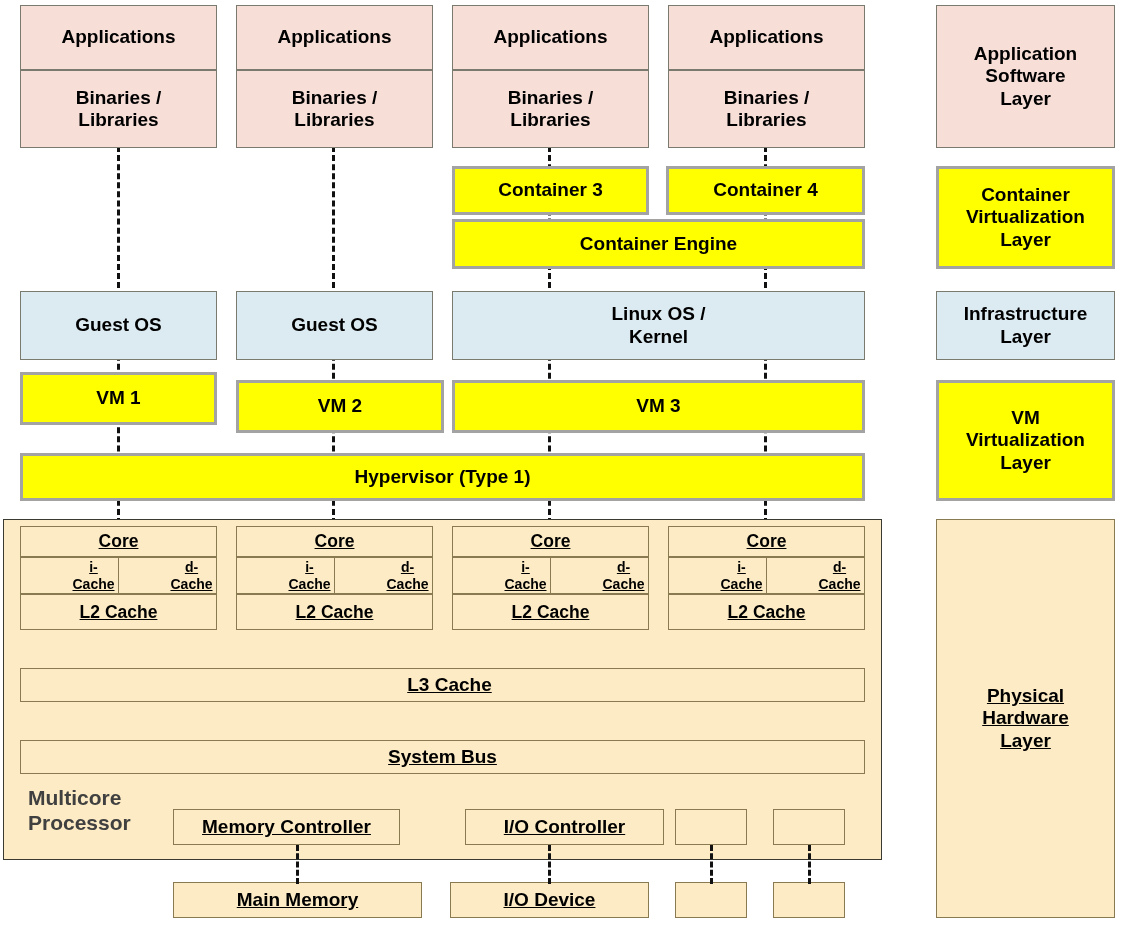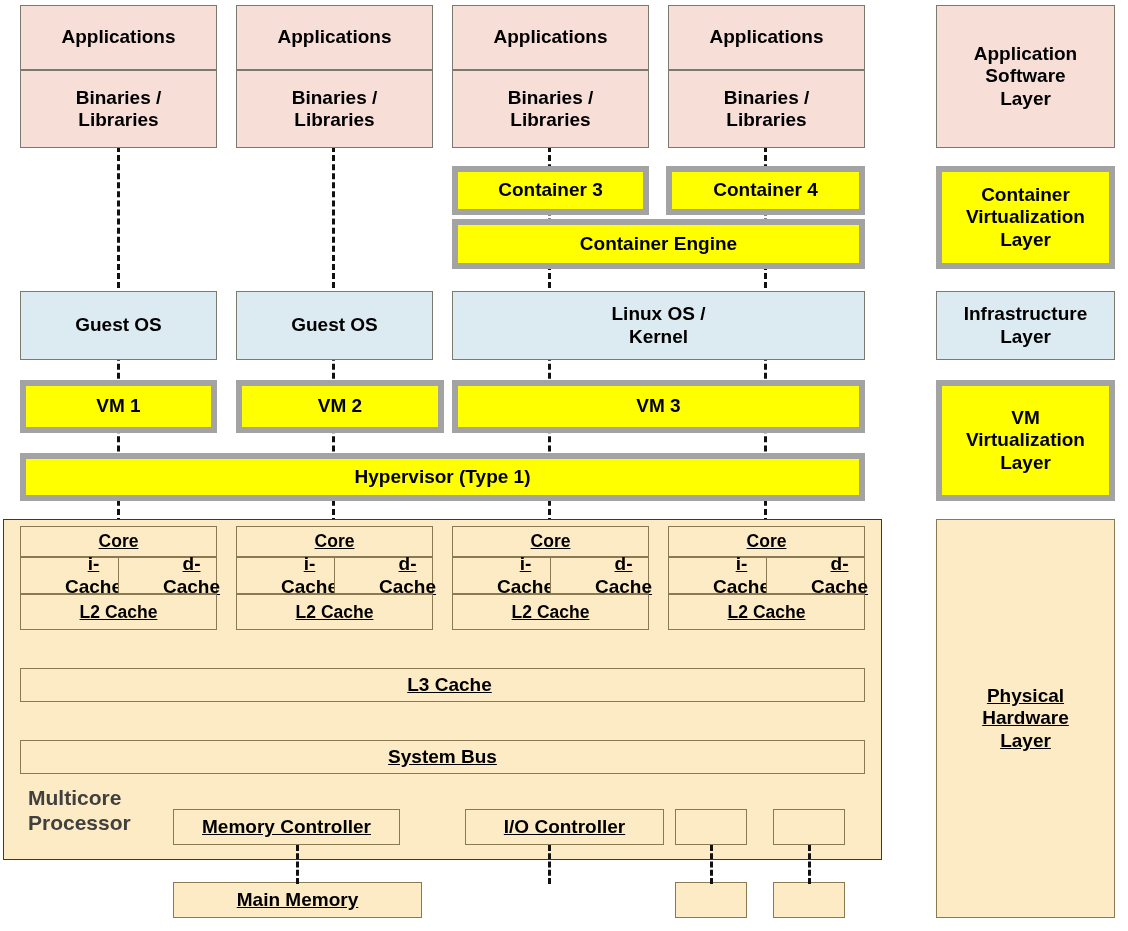--- a/index.html
+++ b/index.html
@@ -25,33 +25,33 @@
     justify-content: center;
     text-align: center;
     font-weight: bold;
     color: #000000;
     line-height: 1.18;
     white-space: pre-line;
     z-index: 3;
   }
   .pink   { background: #F7DFD8; border: 1px solid #7a7a6e; }
   .blue   { background: #DCEAF1; border: 1px solid #7a7a6e; }
-  .yellow { background: #FFFF00; border: 6px solid #a3a3a3; }
+  .yellow { background: #FFFF00; border: 3px solid #a3a3a3; }
   .tan    { background: #FCEBC4; border: 1px solid #8a7a52; text-decoration: underline; }
   .tan-outer { background: #FCEBC4; border: 1px solid #3a3a32; }
 
   
   .dash {
     position: absolute;
     width: 0;
     border-left: 3px dashed #111111;
     z-index: 1;
   }
   .dash-front { z-index: 6; }
-  .fs15 { font-size: 19px; padding-left: 48px; }
+  .fs15 { font-size: 14px; padding-left: 48px; }
   .fs17 { font-size: 17.5px; }
   .fs18 { font-size: 19px; }
 
   .label-mp {
     position: absolute;
     font-weight: bold;
     font-size: 21px;
     color: #404040;
     line-height: 1.2;
     text-align: left;
@@ -86,21 +86,21 @@
   <div class="box yellow fs18" style="left:452px; top:166px; width:197px; height:49px;">Container 3</div>
   <div class="box yellow fs18" style="left:666px; top:166px; width:199px; height:49px;">Container 4</div>
 
   <div class="box yellow fs18" style="left:452px; top:219px; width:413px; height:50px;">Container Engine</div>
 
   <div class="box blue fs18" style="left:20px; top:291px; width:197px; height:69px;">Guest OS</div>
   <div class="box blue fs18" style="left:236px; top:291px; width:197px; height:69px;">Guest OS</div>
   <div class="box blue fs18" style="left:452px; top:291px; width:413px; height:69px;">Linux OS /
 Kernel</div>
 
-  <div class="box yellow fs18" style="left:20px; top:380px; width:197px; height:53px;">VM 1</div>
+  <div class="box yellow fs18" style="left:20px; top:372px; width:197px; height:53px;">VM 1</div>
   <div class="box yellow fs18" style="left:236px; top:380px; width:208px; height:53px;">VM 2</div>
   <div class="box yellow fs18" style="left:452px; top:380px; width:413px; height:53px;">VM 3</div>
 
   <div class="box yellow fs18" style="left:20px; top:453px; width:845px; height:48px;">Hypervisor (Type 1)</div>
 
   <div class="tan-outer" style="position:absolute; left:3px; top:519px; width:879px; height:341px; box-sizing:border-box; z-index:2;"></div>
 
   <div class="label-mp" style="left:28px; top:785px;">Multicore
 Processor</div>
 
@@ -144,20 +144,21 @@
   <div class="box tan fs18" style="left:450px; top:809px; width:199px; height:36px;margin-left:15px;">I/O Controller</div>
   <div class="box tan fs18" style="left:675px; top:809px; width:72px; height:36px;"></div>
   <div class="box tan fs18" style="left:773px; top:809px; width:72px; height:36px;"></div>
 
   <div class="dash dash-front" style="left:296px; top:845px; height:39px;"></div>
   <div class="dash dash-front" style="left:548px; top:845px; height:39px;"></div>
   <div class="dash dash-front" style="left:710px; top:845px; height:39px;"></div>
   <div class="dash dash-front" style="left:808px; top:845px; height:39px;"></div>
 
   <div class="box tan fs18" style="left:173px; top:882px; width:249px; height:36px;">Main Memory</div>
+  <div class="box tan fs18" style="left:450px; top:882px; width:199px; height:36px;">I/O Device</div>
   <div class="box tan fs18" style="left:675px; top:882px; width:72px; height:36px;"></div>
   <div class="box tan fs18" style="left:773px; top:882px; width:72px; height:36px;"></div>
 
   <div class="box pink fs18" style="left:936px; top:5px; width:179px; height:143px;">Application
 Software
 Layer</div>
   <div class="box yellow fs18" style="left:936px; top:166px; width:179px; height:103px;">Container
 Virtualization
 Layer</div>
   <div class="box blue fs18" style="left:936px; top:291px; width:179px; height:69px;">Infrastructure

